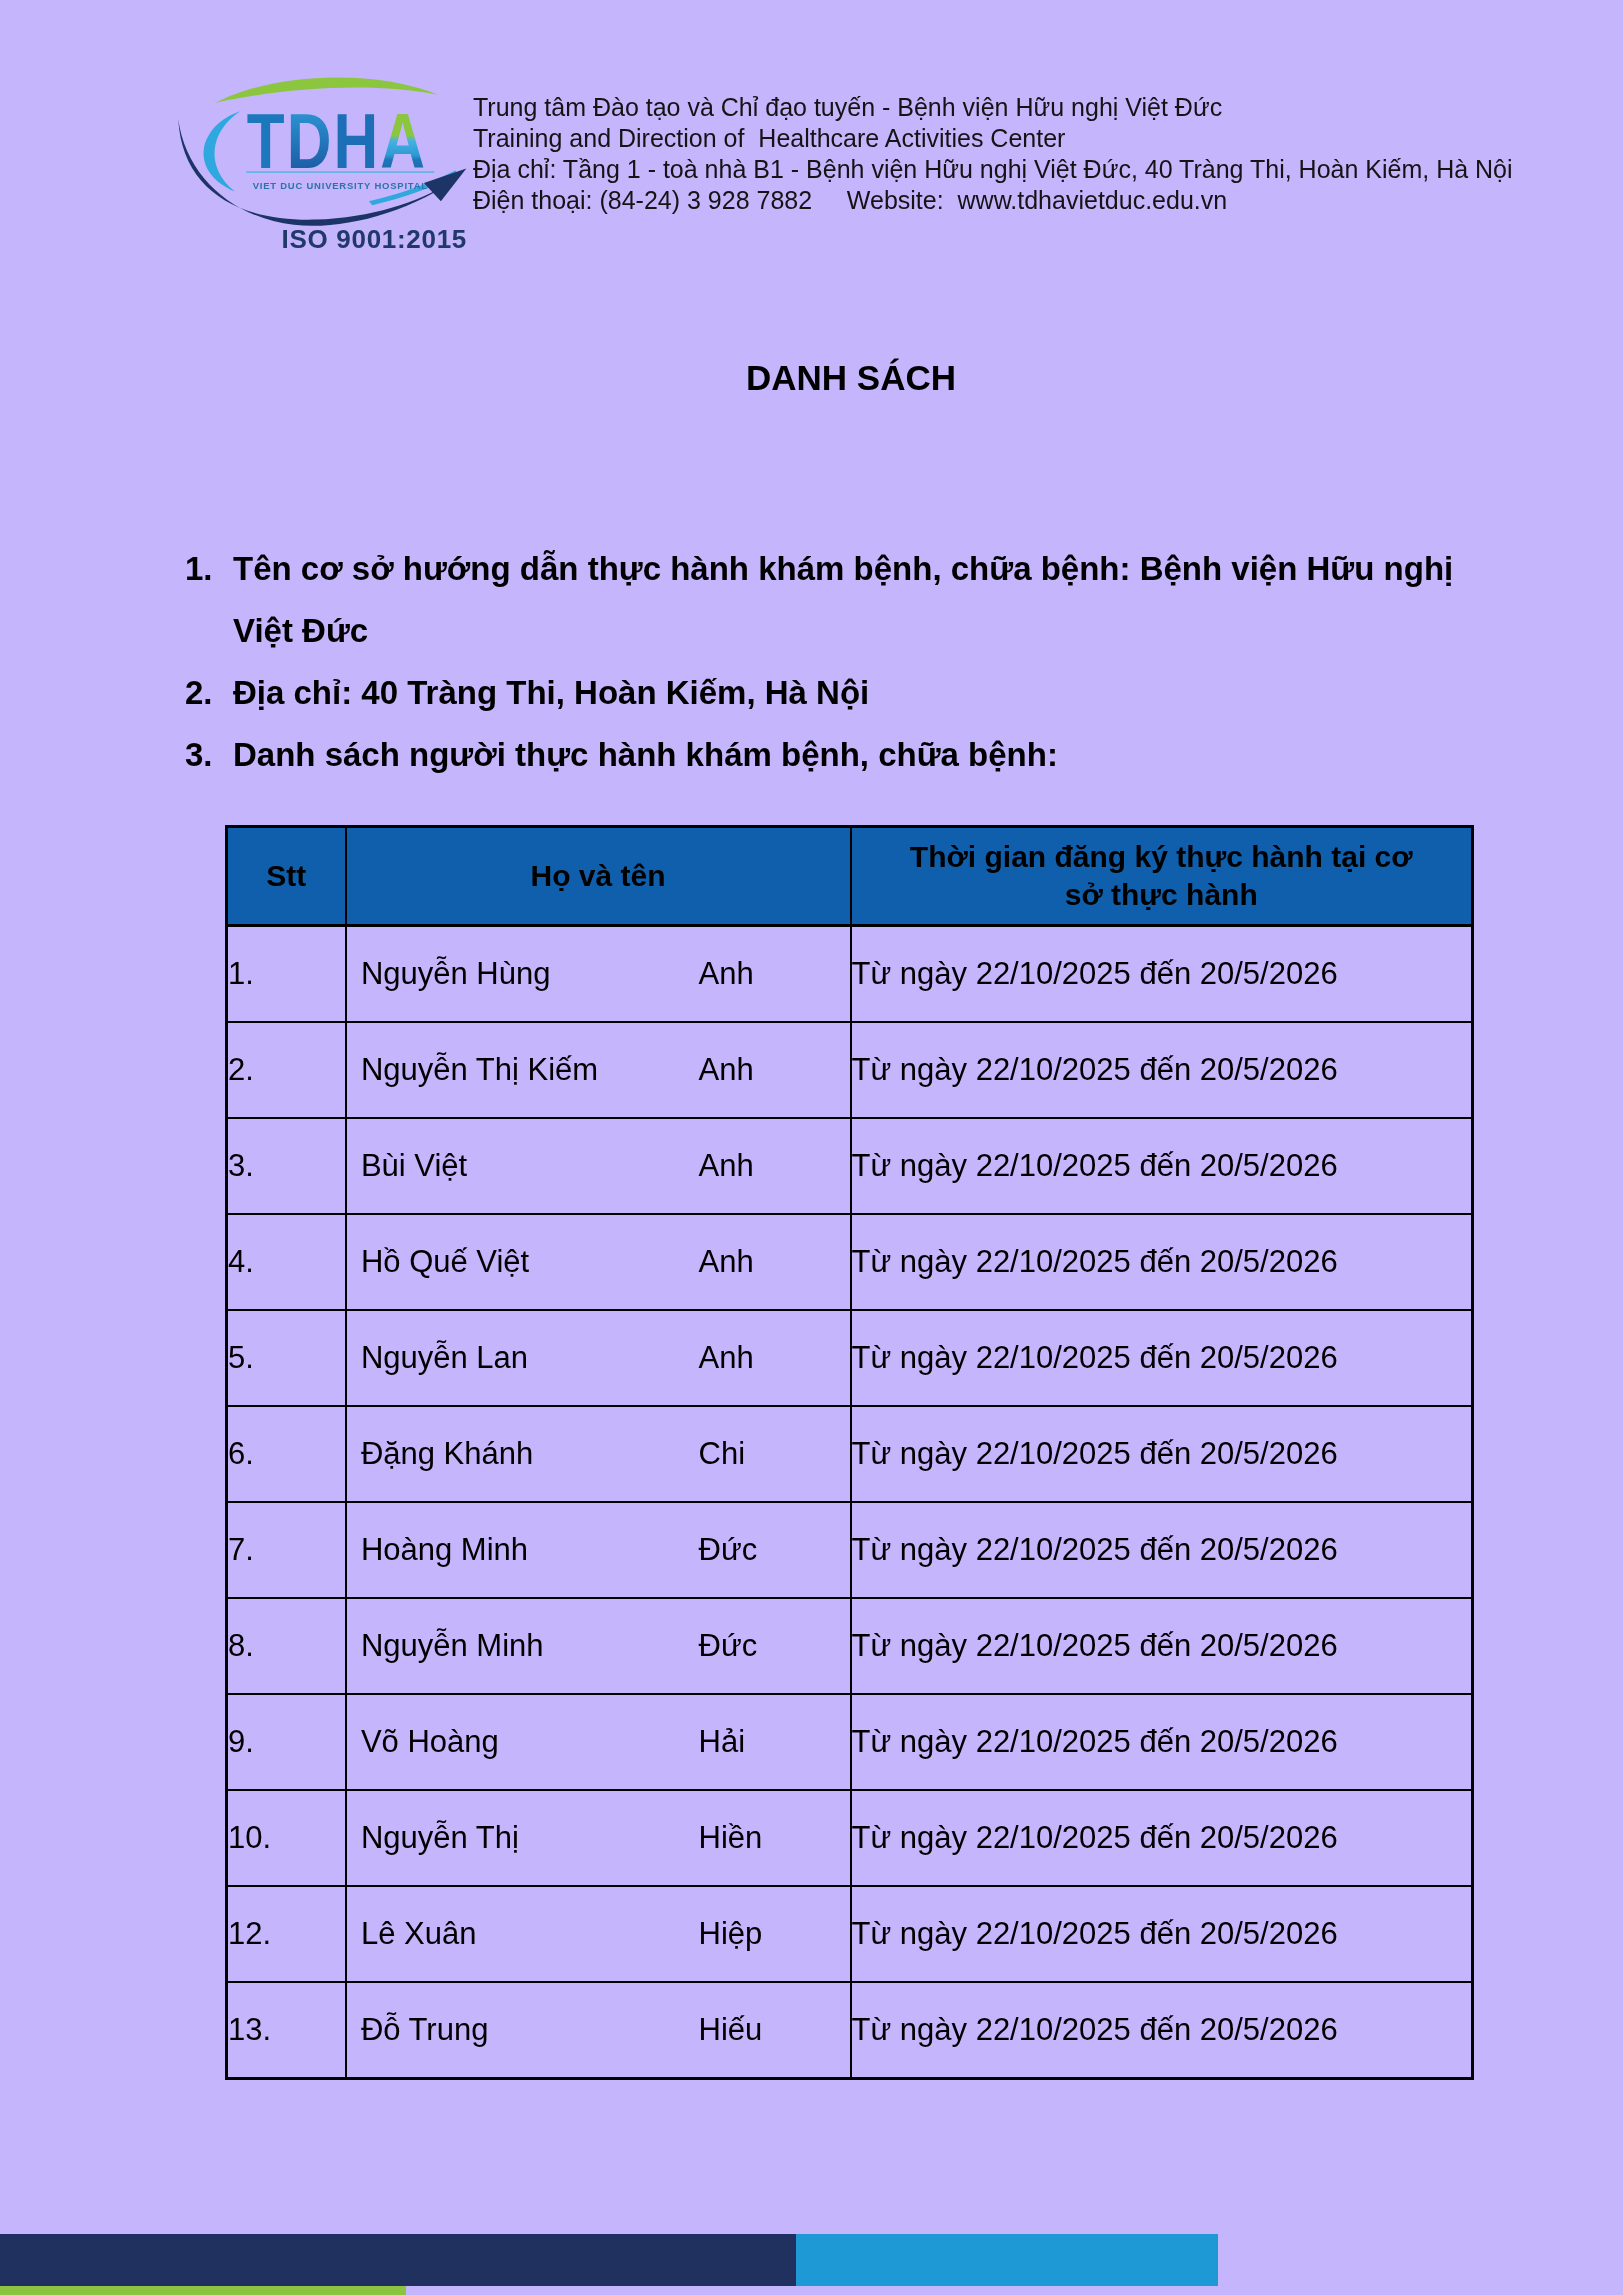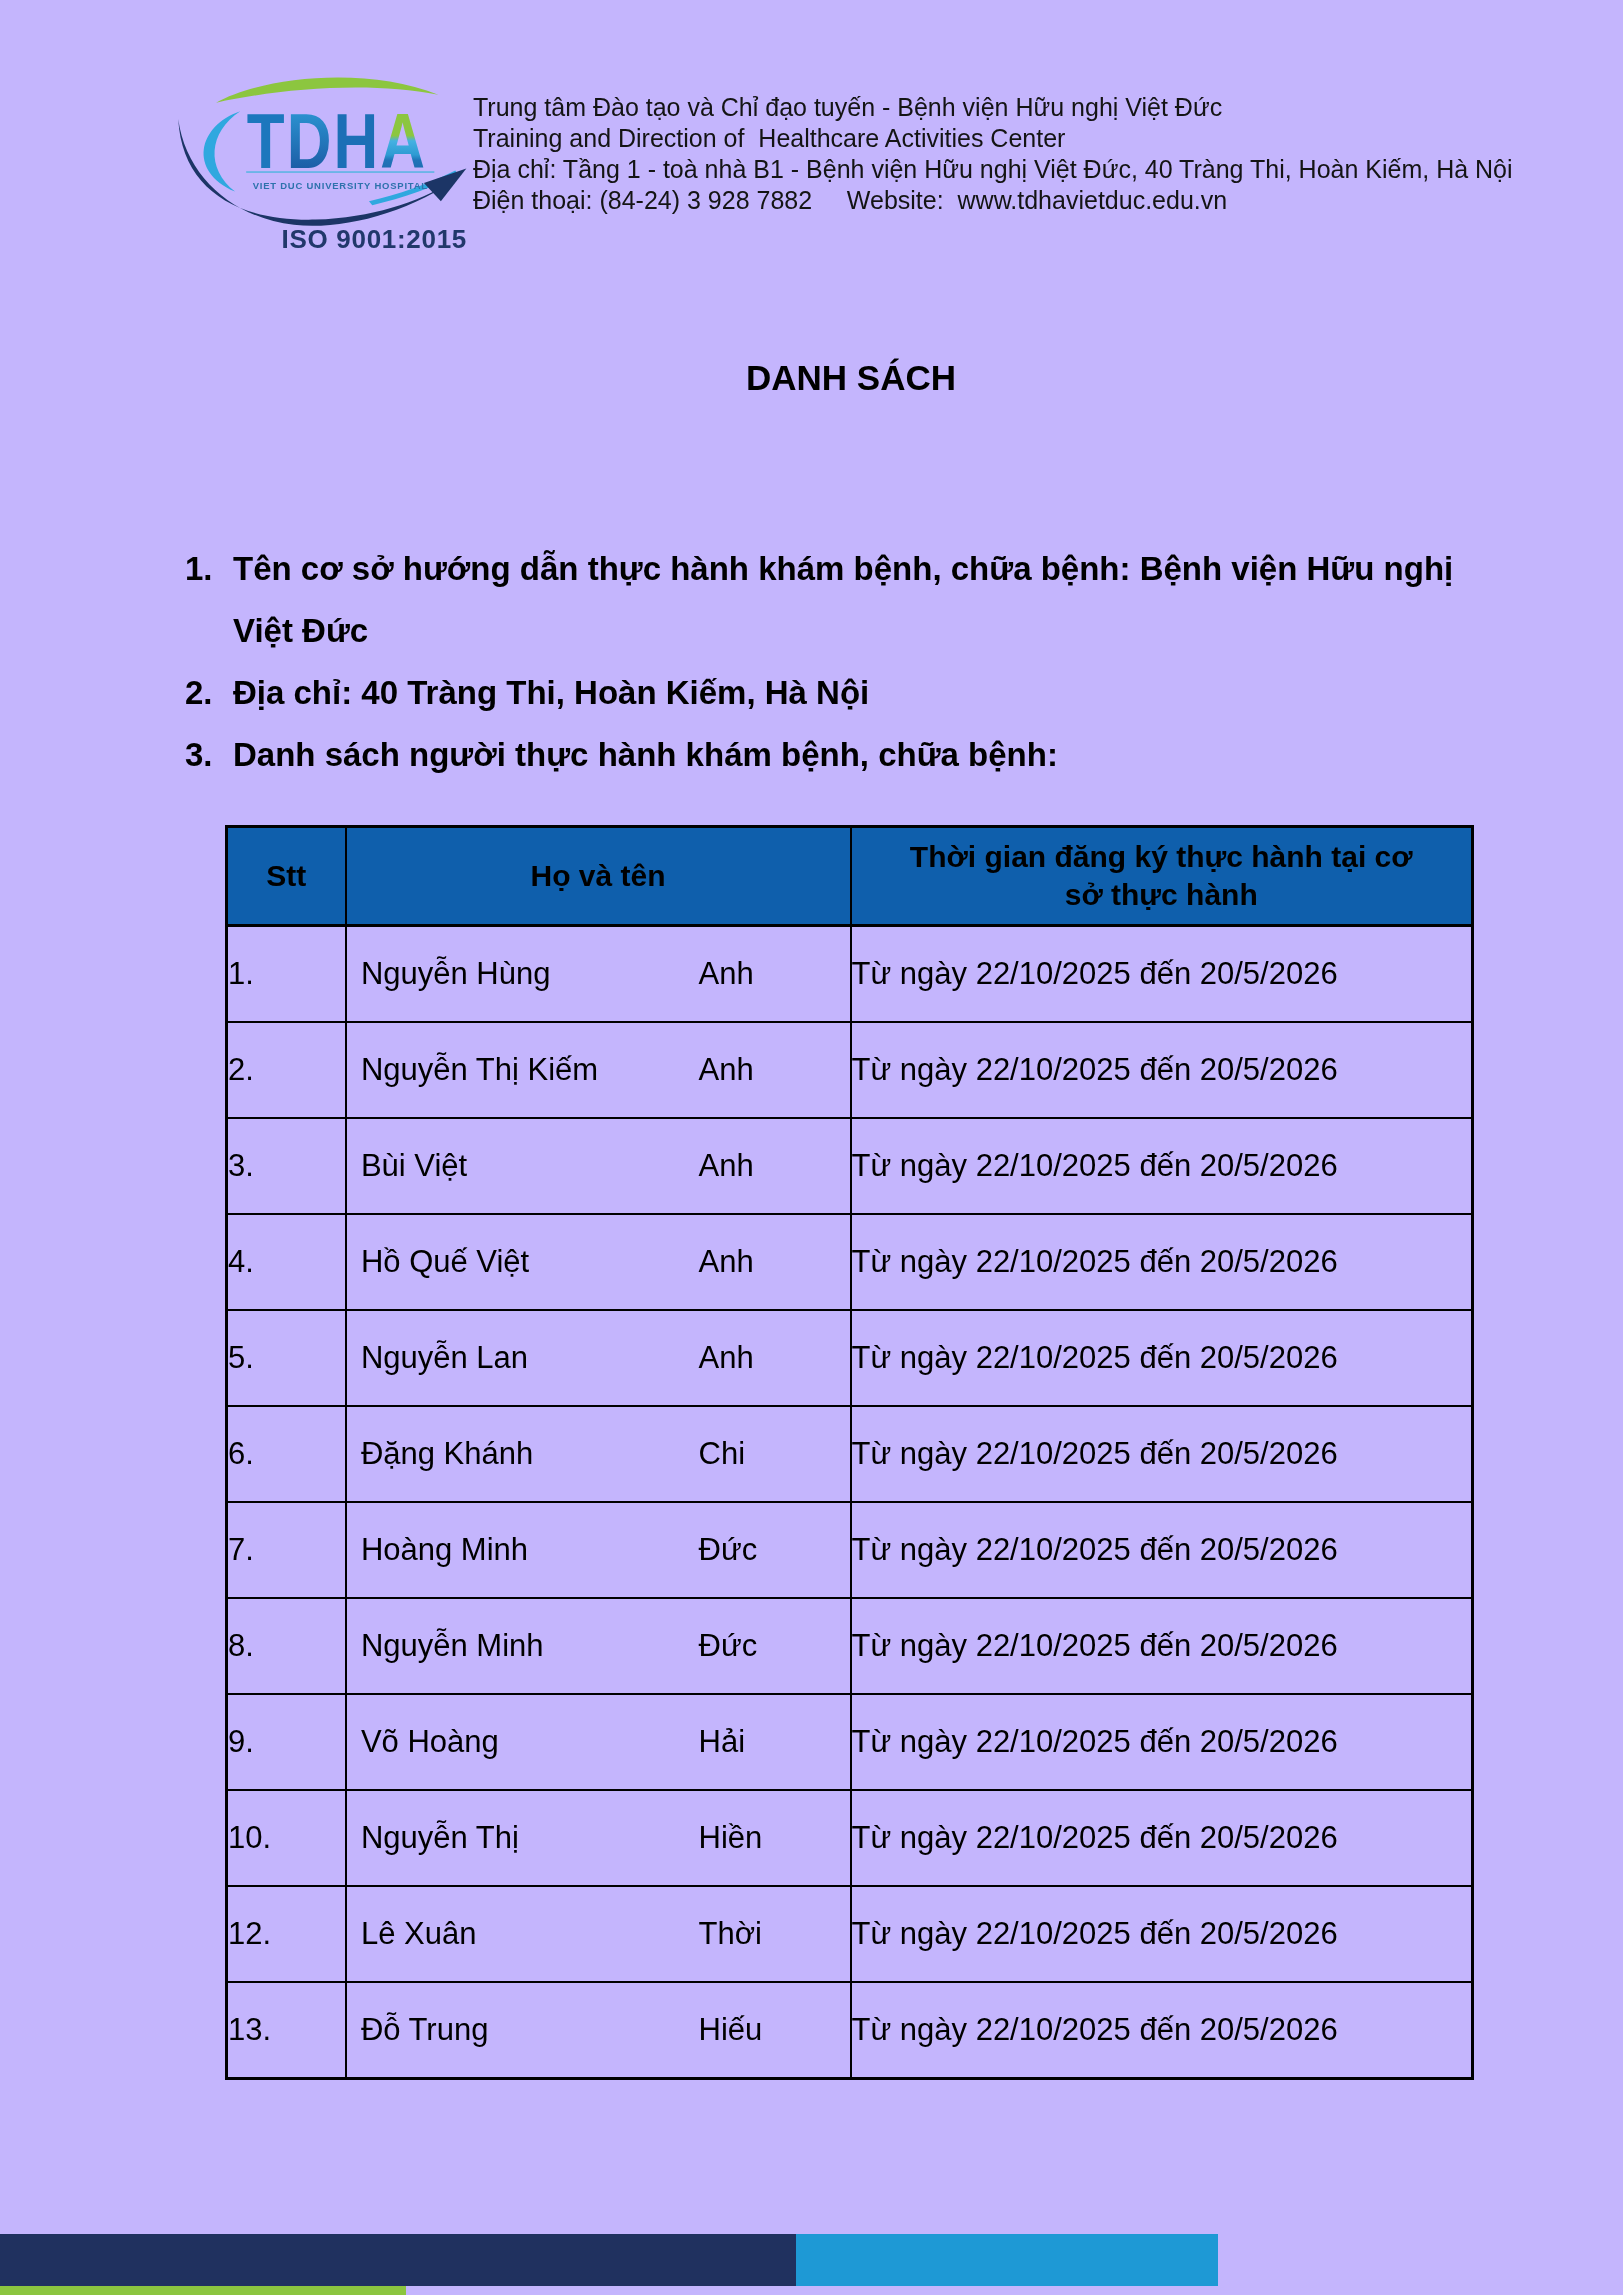--- a/index.html
+++ b/index.html
@@ -208,21 +208,21 @@
     <tr>
       <td class="stt">10.</td>
       <td class="name">
             <div class="wrap"><span class="family">Nguyễn Thị</span><span class="given">Hiền</span></div>
           </td>
       <td class="period">Từ ngày 22/10/2025 đến 20/5/2026</td>
     </tr>
     <tr>
       <td class="stt">12.</td>
       <td class="name">
-            <div class="wrap"><span class="family">Lê Xuân</span><span class="given">Thời</span></div>
+            <div class="wrap"><span class="family">Lê Xuân</span><span class="given">Hiệp</span></div>
           </td>
       <td class="period">Từ ngày 22/10/2025 đến 20/5/2026</td>
     </tr>
     <tr>
       <td class="stt">13.</td>
       <td class="name">
             <div class="wrap"><span class="family">Đỗ Trung</span><span class="given">Hiếu</span></div>
           </td>
       <td class="period">Từ ngày 22/10/2025 đến 20/5/2026</td>
     </tr>

